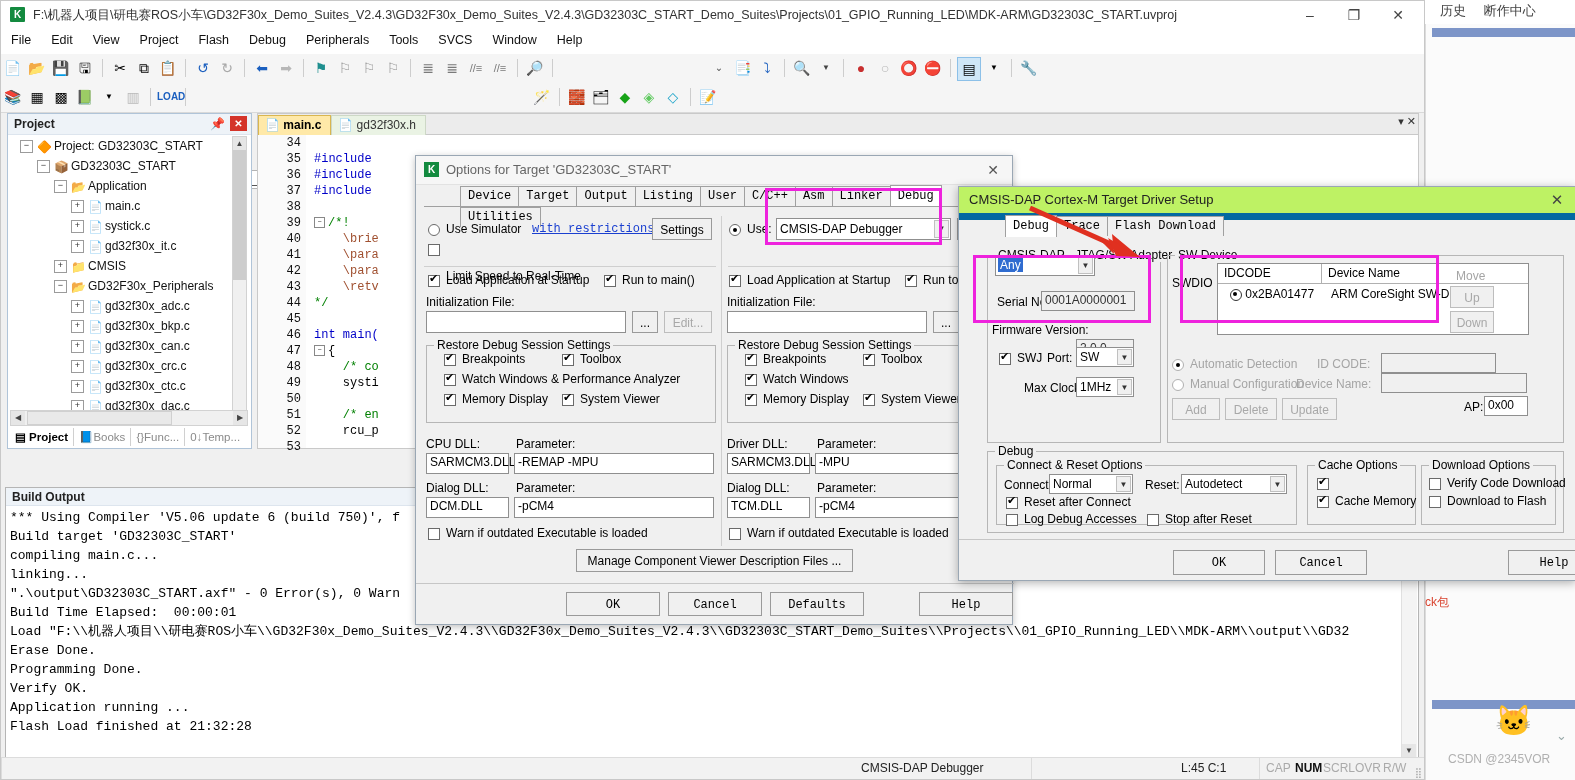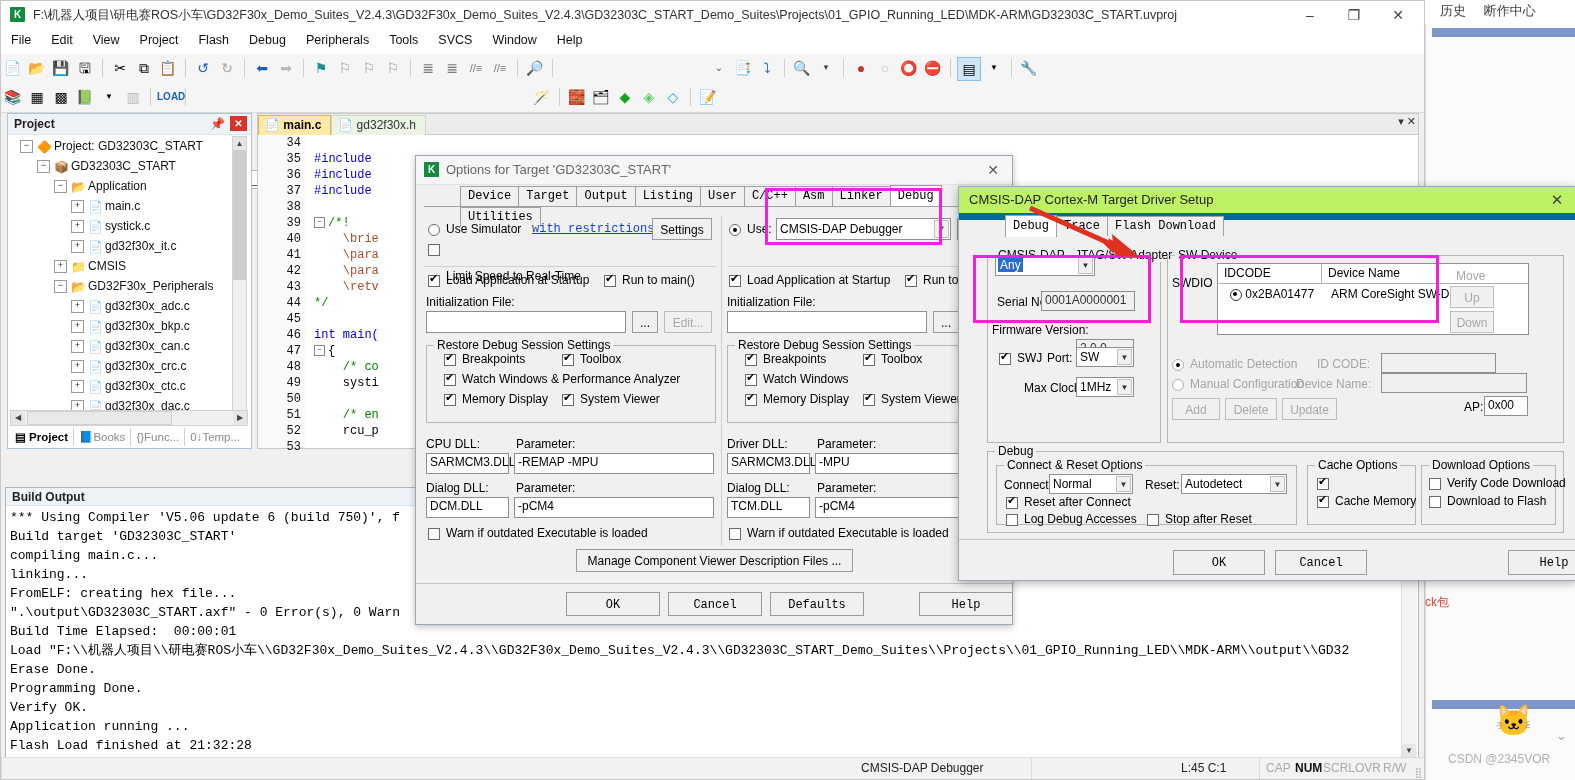--- a/index.html
+++ b/index.html
@@ -355,21 +355,20 @@
     </div>
   </div>
 
   <div id="buildout">
     <div id="buildout-hdr">Build Output</div>
     <div id="buildlines">
       <div class="bline">*** Using Compiler 'V5.06 update 6 (build 750)', f</div>
       <div class="bline">Build target 'GD32303C_START'</div>
       <div class="bline">compiling main.c...</div>
       <div class="bline">linking...</div>
-      <div class="bline">FromELF: creating hex file...</div>
       <div class="bline">".\output\GD32303C_START.axf" - 0 Error(s), 0 Warn</div>
       <div class="bline">Build Time Elapsed:  00:00:01</div>
       <div class="bline">Load "F:\\机器人项目\\研电赛ROS小车\\GD32F30x_Demo_Suites_V2.4.3\\GD32F30x_Demo_Suites_V2.4.3\\GD32303C_START_Demo_Suites\\Projects\\01_GPIO_Running_LED\\MDK-ARM\\output\\GD32</div>
       <div class="bline">Erase Done.</div>
       <div class="bline">Programming Done.</div>
       <div class="bline">Verify OK.</div>
       <div class="bline">Application running ...</div>
       <div class="bline">Flash Load finished at 21:32:28</div>
     </div>
     <div id="bo-vscroll">

